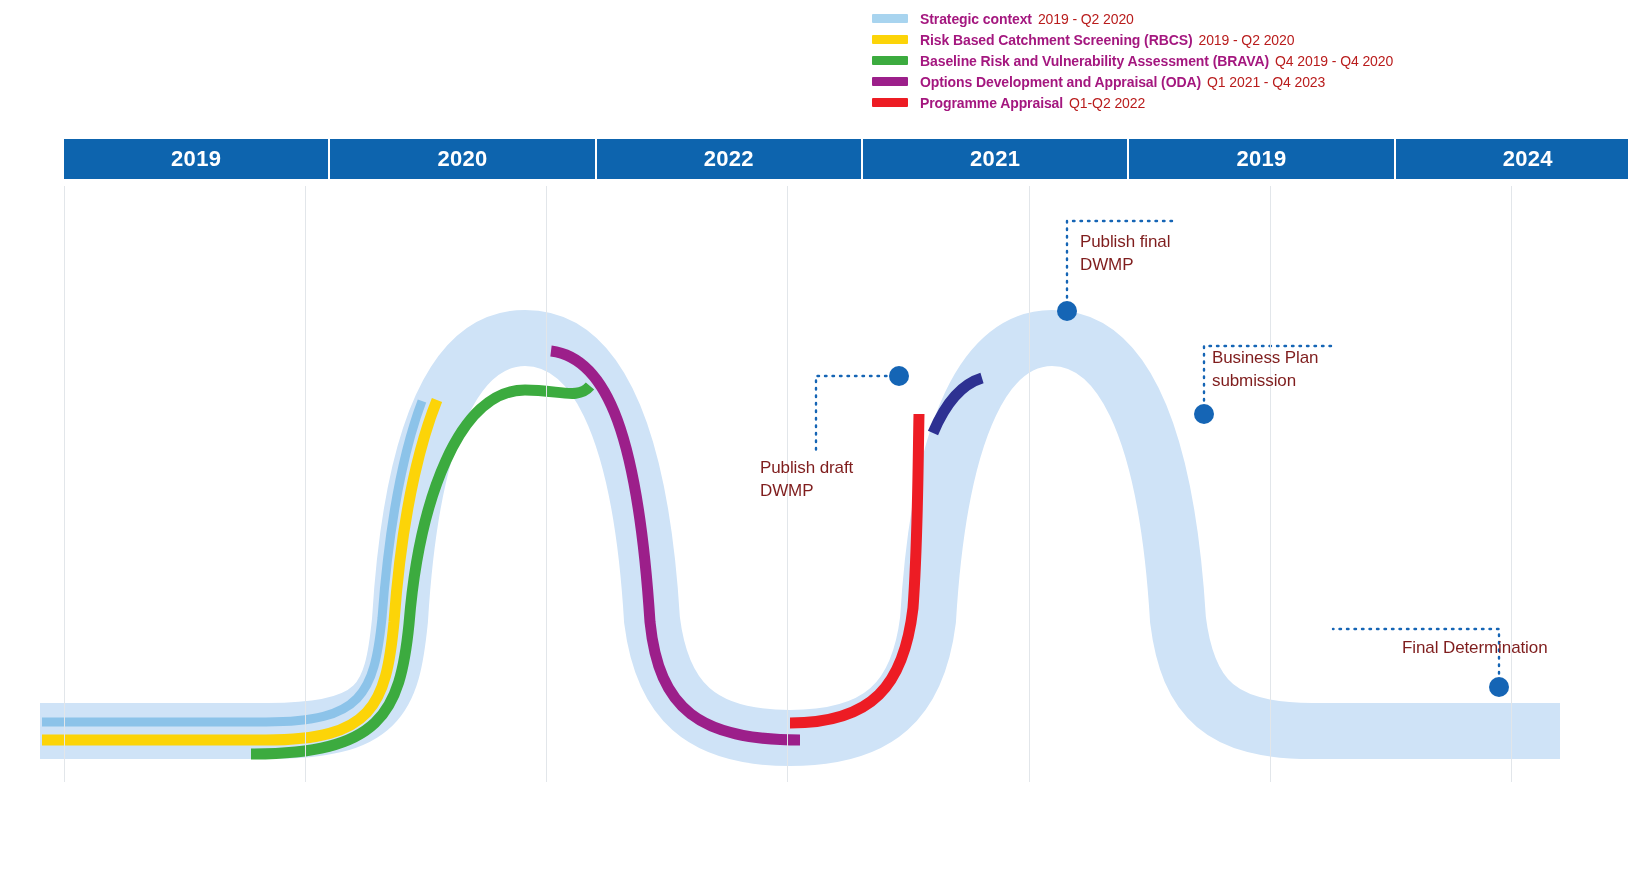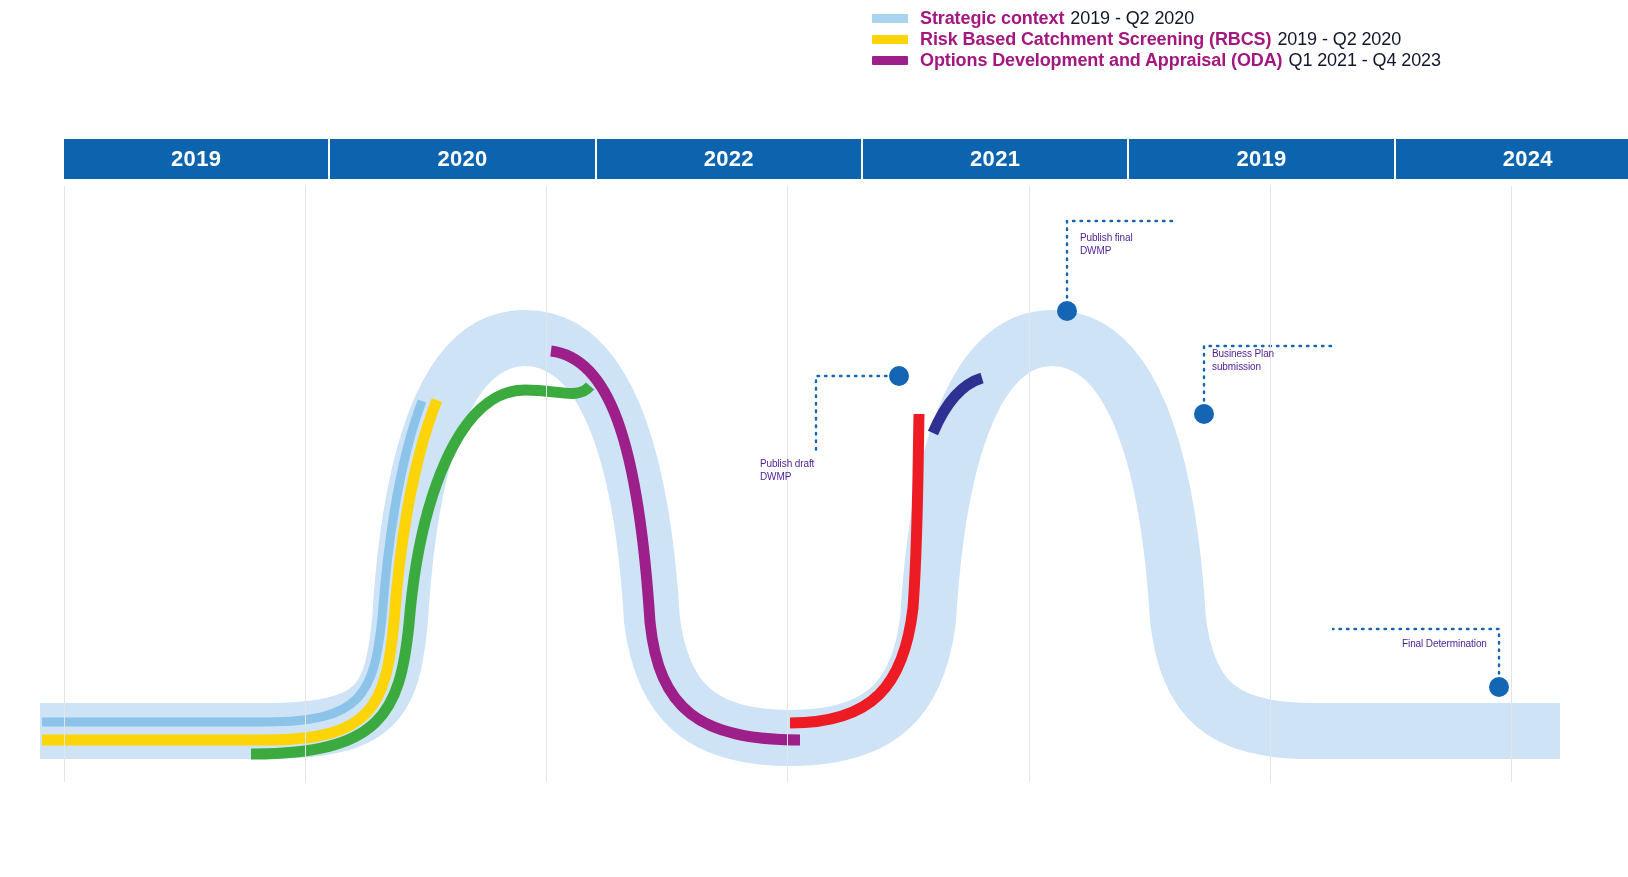--- a/index.html
+++ b/index.html
@@ -13,24 +13,24 @@
   #legend{
     position:absolute; left:872px; top:8px; width:740px;
   }
   .legend-row{
     display:flex; align-items:center; height:21px; white-space:nowrap;
   }
   .legend-swatch{
     width:36px; height:9px; border-radius:1px; flex:0 0 auto; margin-right:12px;
   }
   .legend-label{
-    font-size:18px; font-weight:bold; color:#a4177f; letter-spacing:-0.1px;
+    font-size:14px; font-weight:bold; color:#a4177f; letter-spacing:-0.1px;
   }
   .legend-dates{
-    font-size:18px; font-weight:normal; color:#0f172a; margin-left:6px;
+    font-size:14px; font-weight:normal; color:#b91c1c; margin-left:6px;
     letter-spacing:-0.1px;
   }
 
   
   #year-bar{
     position:absolute; left:64px; top:139px; width:1596px; height:40px;
     display:flex;
   }
   .year-cell{
     flex:1 1 0; background:#0d64ae; color:#ffffff;
@@ -44,21 +44,21 @@
   #grid{ position:absolute; left:64px; top:186px; width:1448px; height:596px; }
   .gridline{
     position:absolute; top:0; bottom:0; width:1px; background:#e2e6ea;
   }
 
   
   #road-svg{ position:absolute; left:0; top:0; width:1628px; height:877px; }
 
   
   .callout-text{
-    position:absolute; font-size:10px; color:#4c1d95;
+    position:absolute; font-size:17px; color:#7f1d1d;
     line-height:1.33; letter-spacing:-0.1px; white-space:pre-line;
   }
 </style>
 </head>
 <body>
 
 <svg id="road-svg" viewBox="0 0 1628 877">
 
   <path id="road-ribbon" fill="none" stroke="#cfe3f7" stroke-width="56" stroke-linecap="butt" d="M 40,731
            L 268,731
@@ -141,27 +141,37 @@
     <span class="legend-label">Strategic context</span>
     <span class="legend-dates">2019 - Q2 2020</span>
   </div>
 
   <div class="legend-row">
     <span class="legend-swatch" style="background:#fcd408"></span>
     <span class="legend-label">Risk Based Catchment Screening (RBCS)</span>
     <span class="legend-dates">2019 - Q2 2020</span>
   </div>
 
+  <div class="legend-row">
+    <span class="legend-swatch" style="background:#3cab3f"></span>
+    <span class="legend-label">Baseline Risk and Vulnerability Assessment (BRAVA)</span>
+    <span class="legend-dates">Q4 2019 - Q4 2020</span>
+  </div>
 
   <div class="legend-row">
     <span class="legend-swatch" style="background:#9c1f8a"></span>
     <span class="legend-label">Options Development and Appraisal (ODA)</span>
     <span class="legend-dates">Q1 2021 - Q4 2023</span>
   </div>
 
+  <div class="legend-row">
+    <span class="legend-swatch" style="background:#ed1c24"></span>
+    <span class="legend-label">Programme Appraisal</span>
+    <span class="legend-dates">Q1-Q2 2022</span>
+  </div>
 
 
 </div>
 
 <div class="callout-text" style="left:760px; top:457px;">Publish draft
 DWMP</div>
 
 <div class="callout-text" style="left:1080px; top:231px;">Publish final
 DWMP</div>
 

